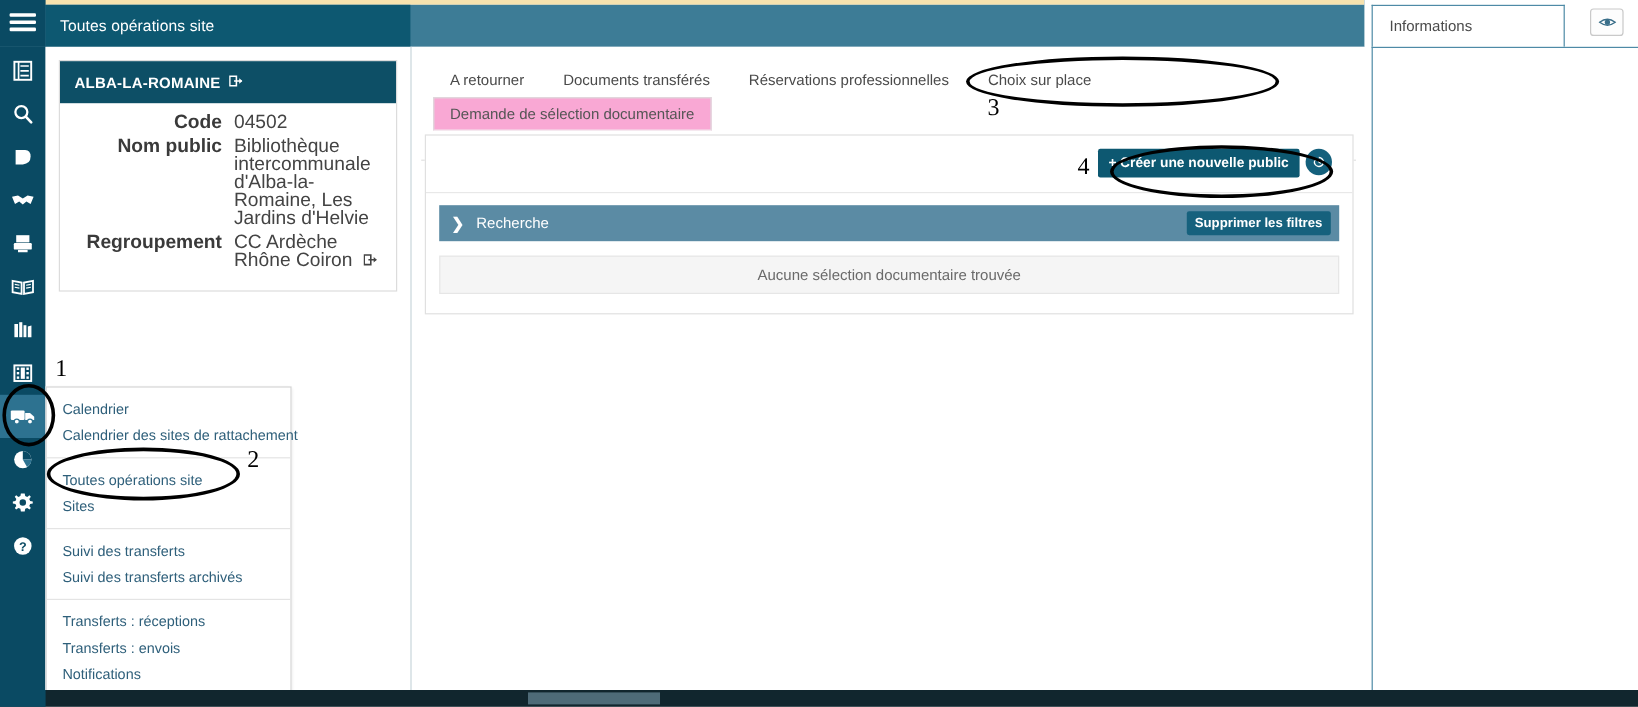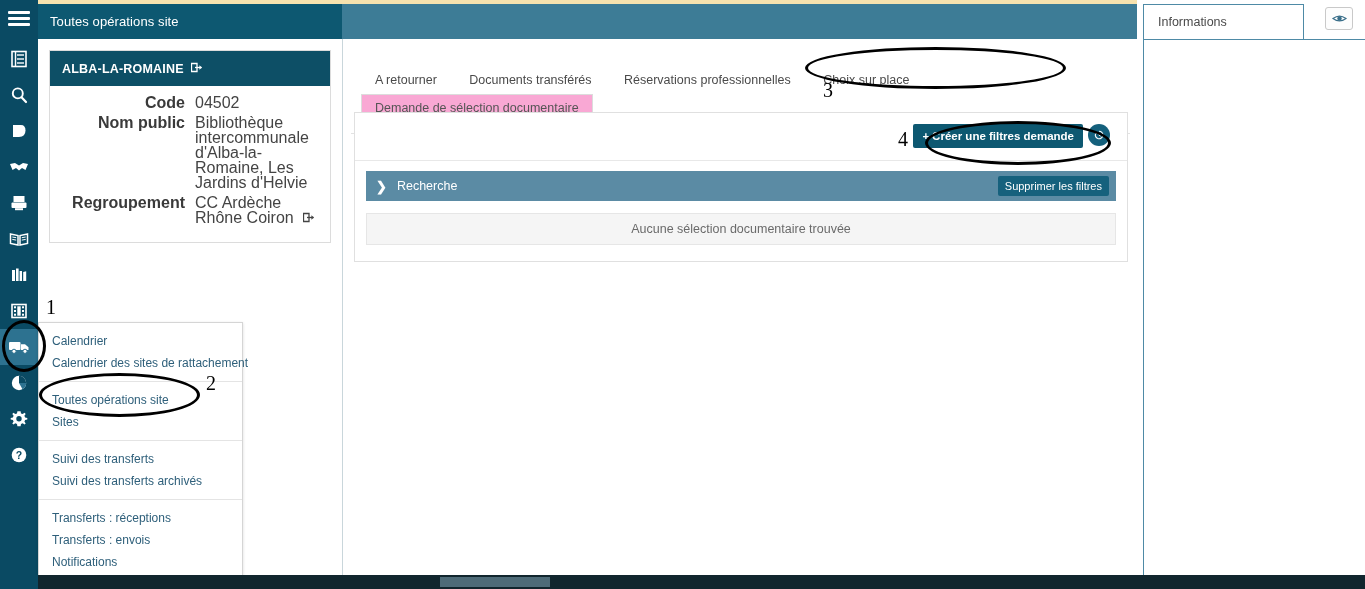--- a/index.html
+++ b/index.html
@@ -47,40 +47,40 @@
     box-shadow:0 1px 3px rgba(0,0,0,.14);}
   .menu-group{padding:7px 0;}
   .menu-group + .menu-group{border-top:1px solid #e4e4e4;}
   .menu-item{font-size:12px;color:#2e5f7a;padding:3px 13px;cursor:pointer;line-height:16px;white-space:nowrap;}
 
   
   .center{position:absolute;left:342px;top:39px;width:795px;height:536px;background:#ffffff;
      border-left:1px solid #c9d6db;}
   .tabs{padding:14px 0 0 18px;position:relative;}
   .tab{display:inline-block;font-size:12.5px;color:#4a4a4a;padding:6px 13px;cursor:pointer;
-     border:1px solid transparent;position:relative;top:13px;}
+     border:1px solid transparent;position:relative;top:0;}
   .tab.active{background:#f9a8d4;border:1px solid #dcdcdc;border-bottom-color:#f4f4f4;color:#555;}
   .tabs-row2{padding:4px 0 0 18px;}
   .tabs-underline{position:absolute;left:8px;top:94px;width:779px;height:1px;background:#e2e2e2;}
 
   .panel{position:absolute;left:11px;top:73px;width:772px;border:1px solid #e0e0e0;background:#fff;}
   .panel-top{height:47px;position:relative;border-bottom:1px solid #e8e8e8;}
   .btn-create{position:absolute;right:44px;top:11px;background:#0d5871;color:#fff;font-size:11.5px;
      font-weight:bold;border:none;padding:6px 9px;border-radius:2px;cursor:pointer;white-space:nowrap;}
   .btn-create .plus{font-weight:bold;margin-right:3px;}
   .btn-round{position:absolute;right:17px;top:11px;width:22px;height:22px;border-radius:50%;
      background:#14607c;color:#fff;border:none;cursor:pointer;display:flex;align-items:center;
      justify-content:center;font-size:11px;}
 
   .search-bar{margin:10px 11px 0 11px;background:#5b8ba4;height:30px;display:flex;align-items:center;
      padding:0 10px;position:relative;cursor:pointer;}
   .search-bar .chev{color:#fff;font-size:13px;font-weight:bold;margin-right:10px;}
   .search-bar .sb-title{color:#fff;font-size:12.5px;}
   .btn-clear{position:absolute;right:7px;top:5px;background:#16617d;color:#fff;font-size:11px;
-     font-weight:normal;border:none;padding:4px 7px;border-radius:2px;cursor:pointer;}
+     font-weight:bold;border:none;padding:4px 7px;border-radius:2px;cursor:pointer;}
 
   .empty{margin:12px 11px 16px 11px;background:#f5f5f5;border:1px solid #e6e6e6;height:30px;
      display:flex;align-items:center;justify-content:center;color:#6a6a6a;font-size:12.5px;}
 
   
   .right{position:absolute;left:1137px;top:0;width:228px;height:575px;background:#ffffff;}
   .right-tabbar{position:relative;height:39px;}
   .right-tab{position:absolute;left:6px;top:4px;width:161px;height:35px;background:#fff;
      border:1px solid #4e8aa6;border-bottom:none;display:flex;align-items:center;
      padding-left:14px;box-sizing:border-box;cursor:pointer;text-align:right;}
@@ -280,21 +280,21 @@
     </div>
     <div class="tabs-row2">
       <div class="tab">Sélection documentaire</div>
       <div class="tab">Supports de médiation</div>
     </div>
     <div class="tabs-underline"></div>
 
     <div class="panel">
       <div class="panel-top">
         <button class="btn-create">
-          <span class="plus">+</span><span>Créer une filtres demande</span>
+          <span class="plus">+</span><span>Créer une nouvelle public</span>
         </button>
         <button class="btn-round">
           <svg width="12" height="12" viewBox="0 0 12 12">
             <path d="M6 1.5 A4.5 4.5 0 1 1 1.8 4.6" fill="none" stroke="#fff" stroke-width="1.3"></path>
             <path d="M1.2 1.4 L2.1 4.9 L5.2 4.1 Z" fill="#fff"></path>
             <line x1="6" y1="3.6" x2="6" y2="6.2" stroke="#fff" stroke-width="1.2"></line>
             <line x1="6" y1="6.2" x2="8.1" y2="7.3" stroke="#fff" stroke-width="1.2"></line>
           </svg>
         </button>
       </div>

